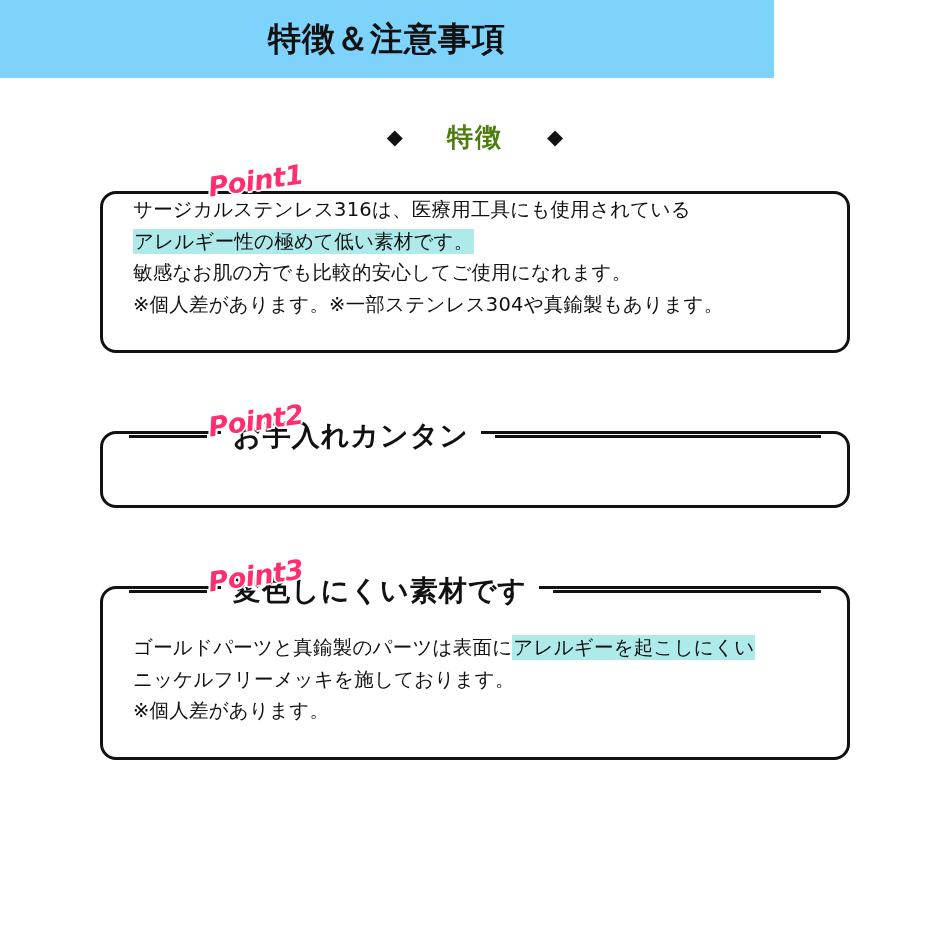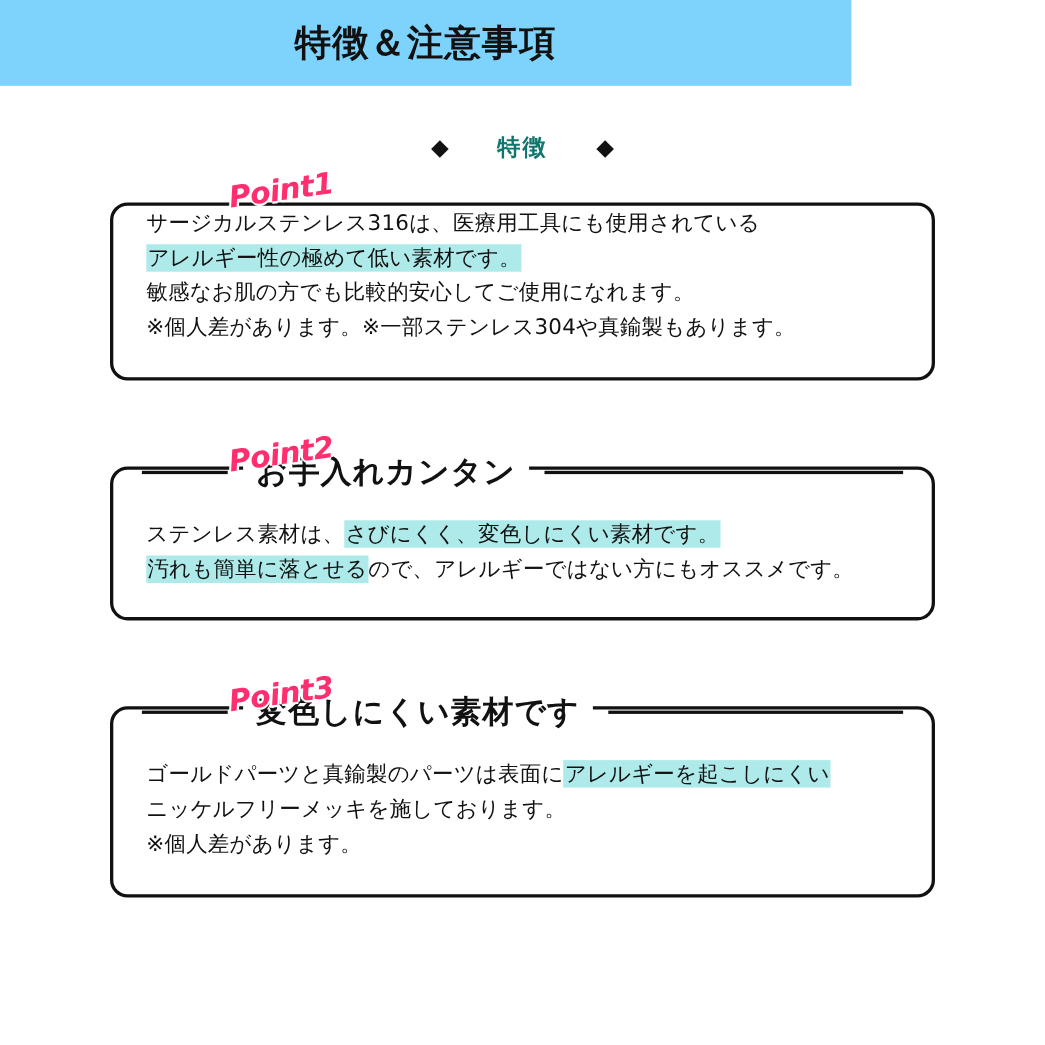--- a/index.html
+++ b/index.html
@@ -41,24 +41,24 @@
     align-items: center;
     justify-content: center;
     gap: 44px;
   }
   .diamond {
     font-size: 21px;
     line-height: 1;
     color: #111111;
   }
   .section-heading-label {
-    font-size: 21px;
+    font-size: 26px;
     font-weight: bold;
     letter-spacing: 2px;
-    color: #0f766e;
+    color: #4d7c0f;
   }
 
   
   .points {
     margin-top: 36px;
   }
   .point-block {
     position: relative;
     width: 750px;
     margin: 0 auto;
@@ -169,28 +169,20 @@
   </div>
 
   <div class="point-block p2">
     <div class="point-badge">Point2</div>
     <div class="point-card">
       <div class="card-title-row">
         <div class="rule left"></div>
         <div class="card-title">お手入れカンタン</div>
         <div class="rule right"></div>
       </div>
-      <div class="card-body">
-        <div class="body-line">
-          <span>ステンレス素材は、</span><span class="hl">さびにくく、変色しにくい素材です。</span>
-        </div>
-        <div class="body-line">
-          <span class="hl">汚れも簡単に落とせる</span><span>ので、アレルギーではない方にもオススメです。</span>
-        </div>
-      </div>
     </div>
   </div>
 
   <div class="point-block p3">
     <div class="point-badge">Point3</div>
     <div class="point-card">
       <div class="card-title-row">
         <div class="rule left"></div>
         <div class="card-title">変色しにくい素材です</div>
         <div class="rule right"></div>

